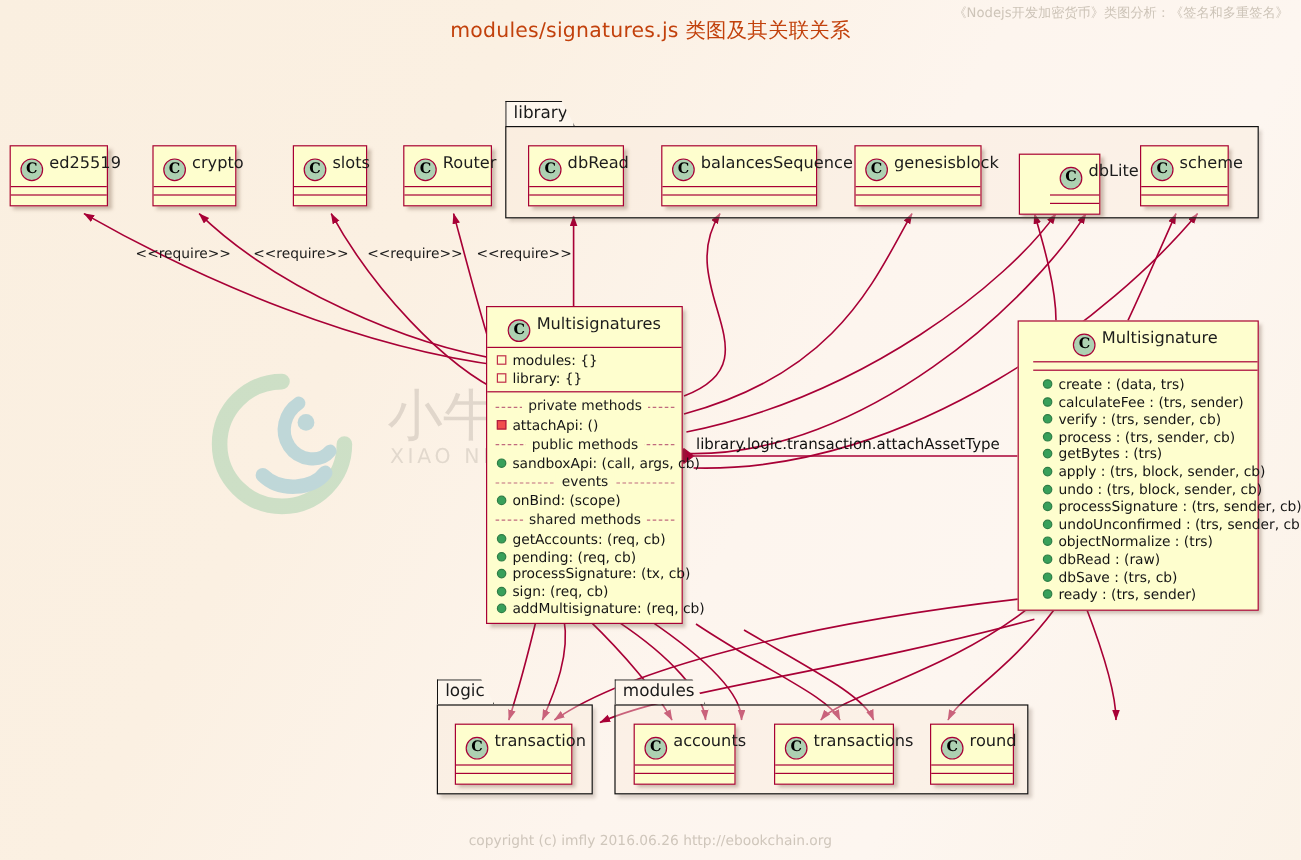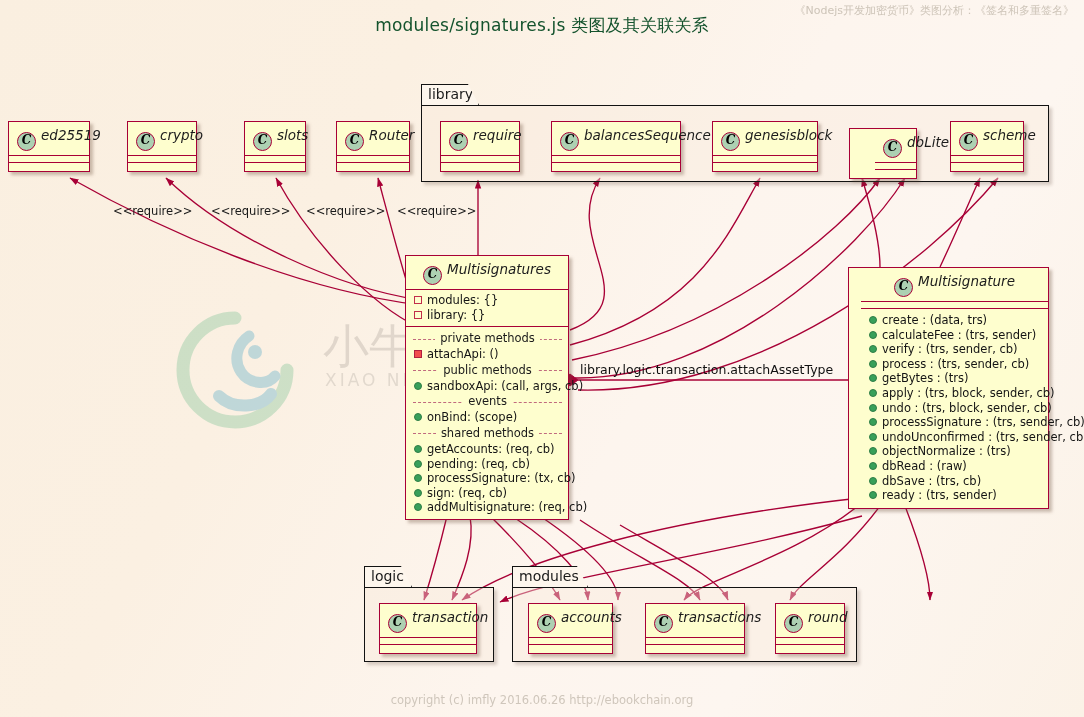--- a/index.html
+++ b/index.html
@@ -43,21 +43,21 @@
   }
 
   
   .main-title {
     position: absolute;
     left: 0;
     top: 14px;
     width: 1084px;
     text-align: center;
     font-size: 17px;
-    color: #14532d;
+    color: #c2410c;
     letter-spacing: 0.2px;
     z-index: 5;
   }
   .corner-note {
     position: absolute;
     right: 10px;
     top: 3px;
     font-size: 11px;
     color: #cdc4b8;
     z-index: 5;
@@ -113,21 +113,20 @@
     box-shadow: 3px 3px 3px rgba(110,80,60,0.35);
     z-index: 4;
   }
   .uml-head {
     position: relative;
     text-align: center;
     border-bottom: 1.5px solid #a80036;
     box-sizing: border-box;
     padding: 3px 8px 4px 8px;
     white-space: nowrap;
-    font-style: italic;
   }
   .uml-head .cmark {
     display: inline-block;
     width: 17px;
     height: 17px;
     border-radius: 50%;
     background: #add1b2;
     border: 1.4px solid #a80036;
     color: #000;
     font-size: 12px;
@@ -328,21 +327,21 @@
   <div class="uml-class" style="left:336px;top:121px;width:74px;">
     <div class="uml-head">
       <span class="cmark">C</span><span class="cname">Router</span>
     </div>
     <div class="uml-strip"></div>
     <div class="uml-strip last"></div>
   </div>
 
   <div class="uml-class" style="left:440px;top:121px;width:80px;">
     <div class="uml-head">
-      <span class="cmark">C</span><span class="cname">require</span>
+      <span class="cmark">C</span><span class="cname">dbRead</span>
     </div>
     <div class="uml-strip"></div>
     <div class="uml-strip last"></div>
   </div>
 
   <div class="uml-class" style="left:551px;top:121px;width:130px;">
     <div class="uml-head">
       <span class="cmark">C</span><span class="cname">balancesSequence</span>
     </div>
     <div class="uml-strip"></div>

